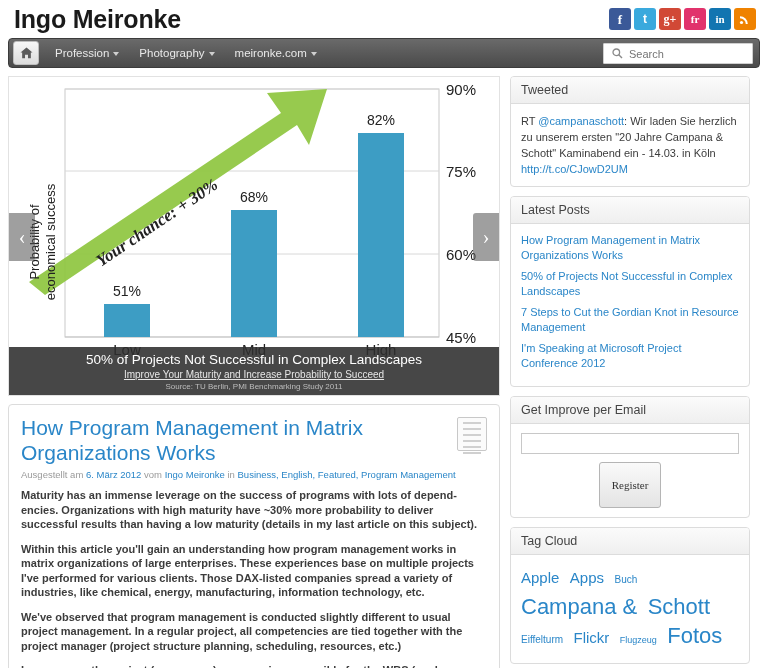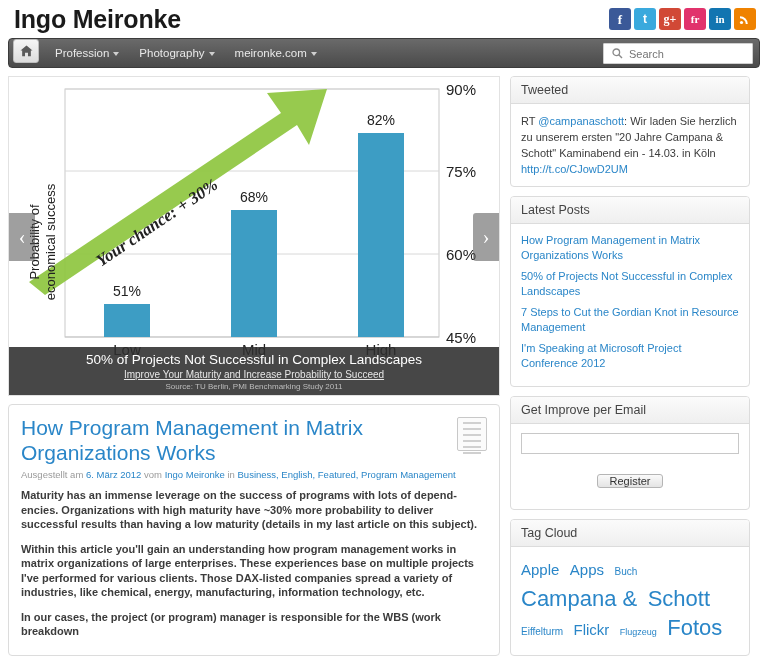--- a/index.html
+++ b/index.html
@@ -50,21 +50,21 @@
   .soc.in { background: #1275b1; font-size: 11px; }
   .soc.rss { background: #ef8200; font-size: 13px; }
 
   
   .navbar {
     height: 30px;
     margin: 2px 8px 0 8px;
     background: linear-gradient(#6a6a6a, #4a4a4a);
     border-radius: 4px;
     display: flex;
-    align-items: flex-start;
+    align-items: center;
     padding: 0 4px;
     position: relative;
     border: 1px solid #3b3b3b;
   }
   .home-btn {
     width: 26px; height: 24px;
     background: linear-gradient(#f6f6f6, #dcdcdc);
     border: 1px solid #bdbdbd;
     border-radius: 3px;
     display: flex; align-items: center; justify-content: center;
@@ -226,28 +226,28 @@
   }
   .post-list li a { color: #2a86c8; text-decoration: none; }
   .email-input {
     width: 100%; height: 21px;
     border: 1px solid #c8c8c8;
     background: #fff;
     margin-bottom: 8px;
   }
   .register-btn {
     display: block;
-    margin: 12px auto;
-    padding: 0 12px;
+    margin: 0 auto;
+    padding: 16px 12px;
     font-size: 11px;
     background: linear-gradient(#fafafa, #e4e4e4);
     border: 1px solid #b5b5b5;
     border-radius: 3px;
     color: #333;
-    font-family: Liberation Sans, sans-serif;
+    font-family: Liberation Serif, serif;
   }
   .tagcloud { line-height: 27px; }
   .tagcloud a {
     color: #2a86c8;
     text-decoration: none;
     margin-right: 6px;
     display: inline;
     white-space: nowrap;
   }
 </style>
@@ -355,20 +355,21 @@
         <div class="post-meta">
           <span>Ausgestellt am</span>
           <a href="#">6. März 2012</a>
           <span>vom</span>
           <a href="#">Ingo Meironke</a>
           <span>in</span>
           <a href="#">Business, English, Featured, Program Management</a>
         </div>
         <p>Maturity has an immense leverage on the success of programs with lots of depend-encies. Organizations with high maturity have ~30% more probability to deliver successful results than having a low maturity (details in my last article on this subject).</p>
         <p>Within this article you'll gain an understanding how program management works in matrix organizations of large enterprises. These experiences base on multiple projects I've performed for various clients. Those DAX-listed companies spread a variety of industries, like chemical, energy, manufacturing, information technology, etc.</p>
+        <p>We've observed that program management is conducted slightly different to usual project management. In a regular project, all competencies are tied together with the project manager (project structure planning, scheduling, resources, etc.)</p>
         <p>In our cases, the project (or program) manager is responsible for the WBS (work breakdown</p>
       </div>
     </div>
 
     <div class="col-side">
 
       <div class="widget">
         <div class="widget-head">Tweeted</div>
         <div class="widget-body">
           <div class="tweet-text">

